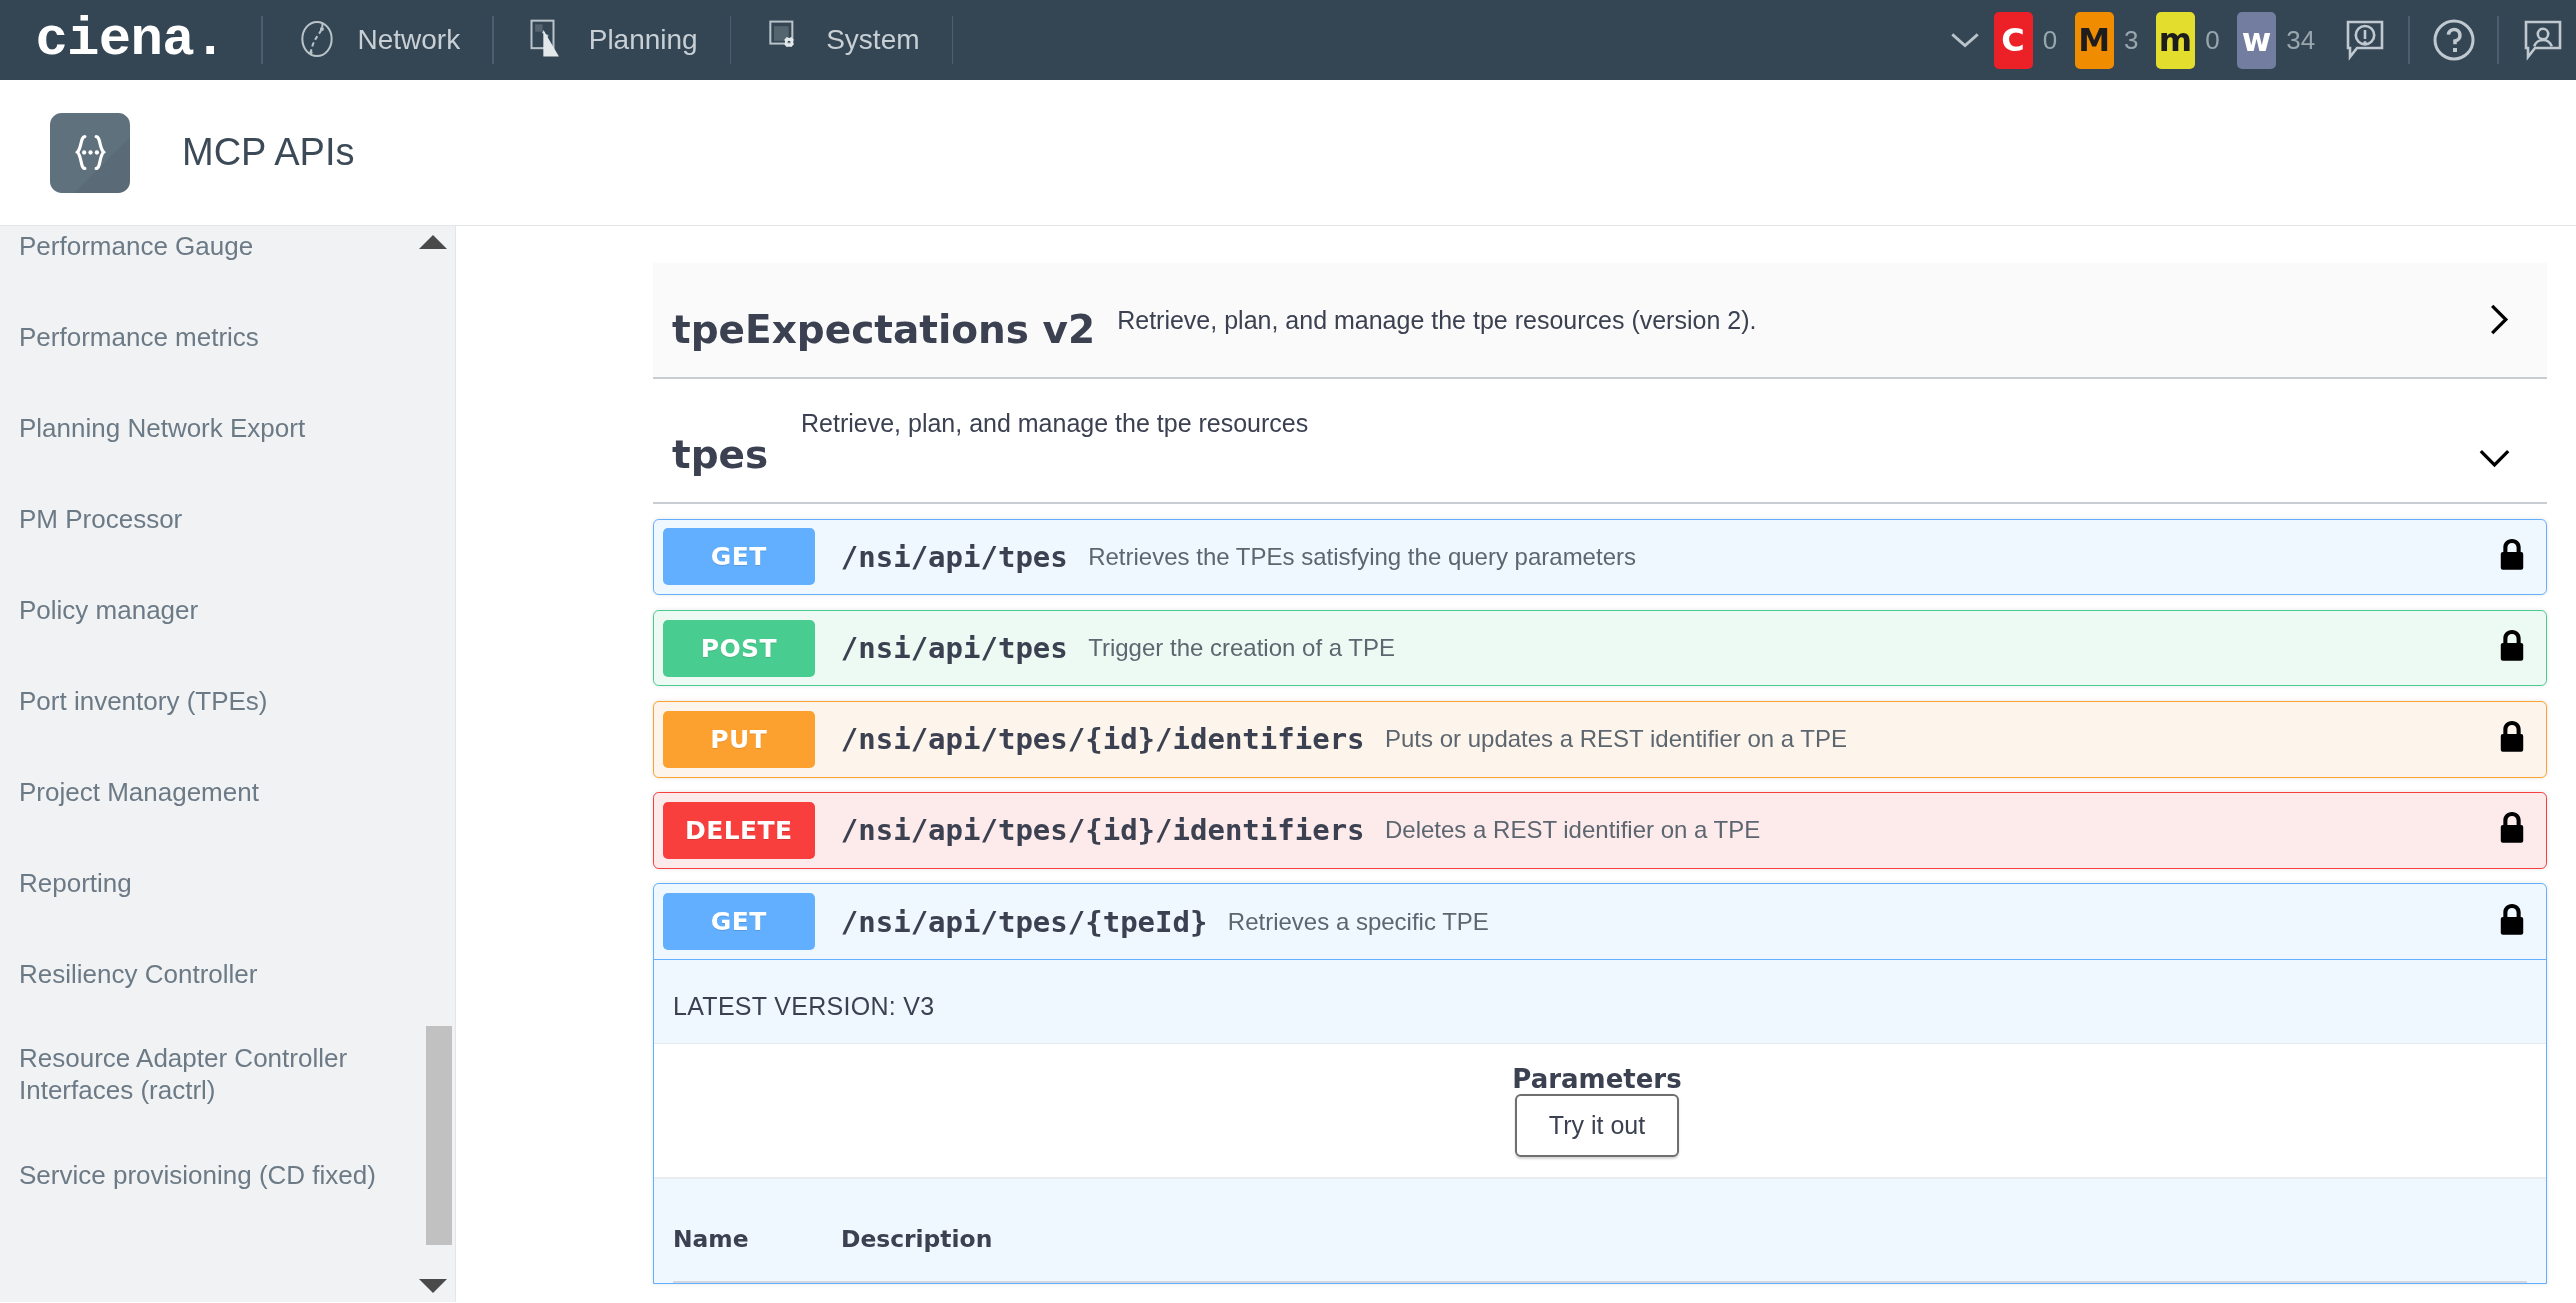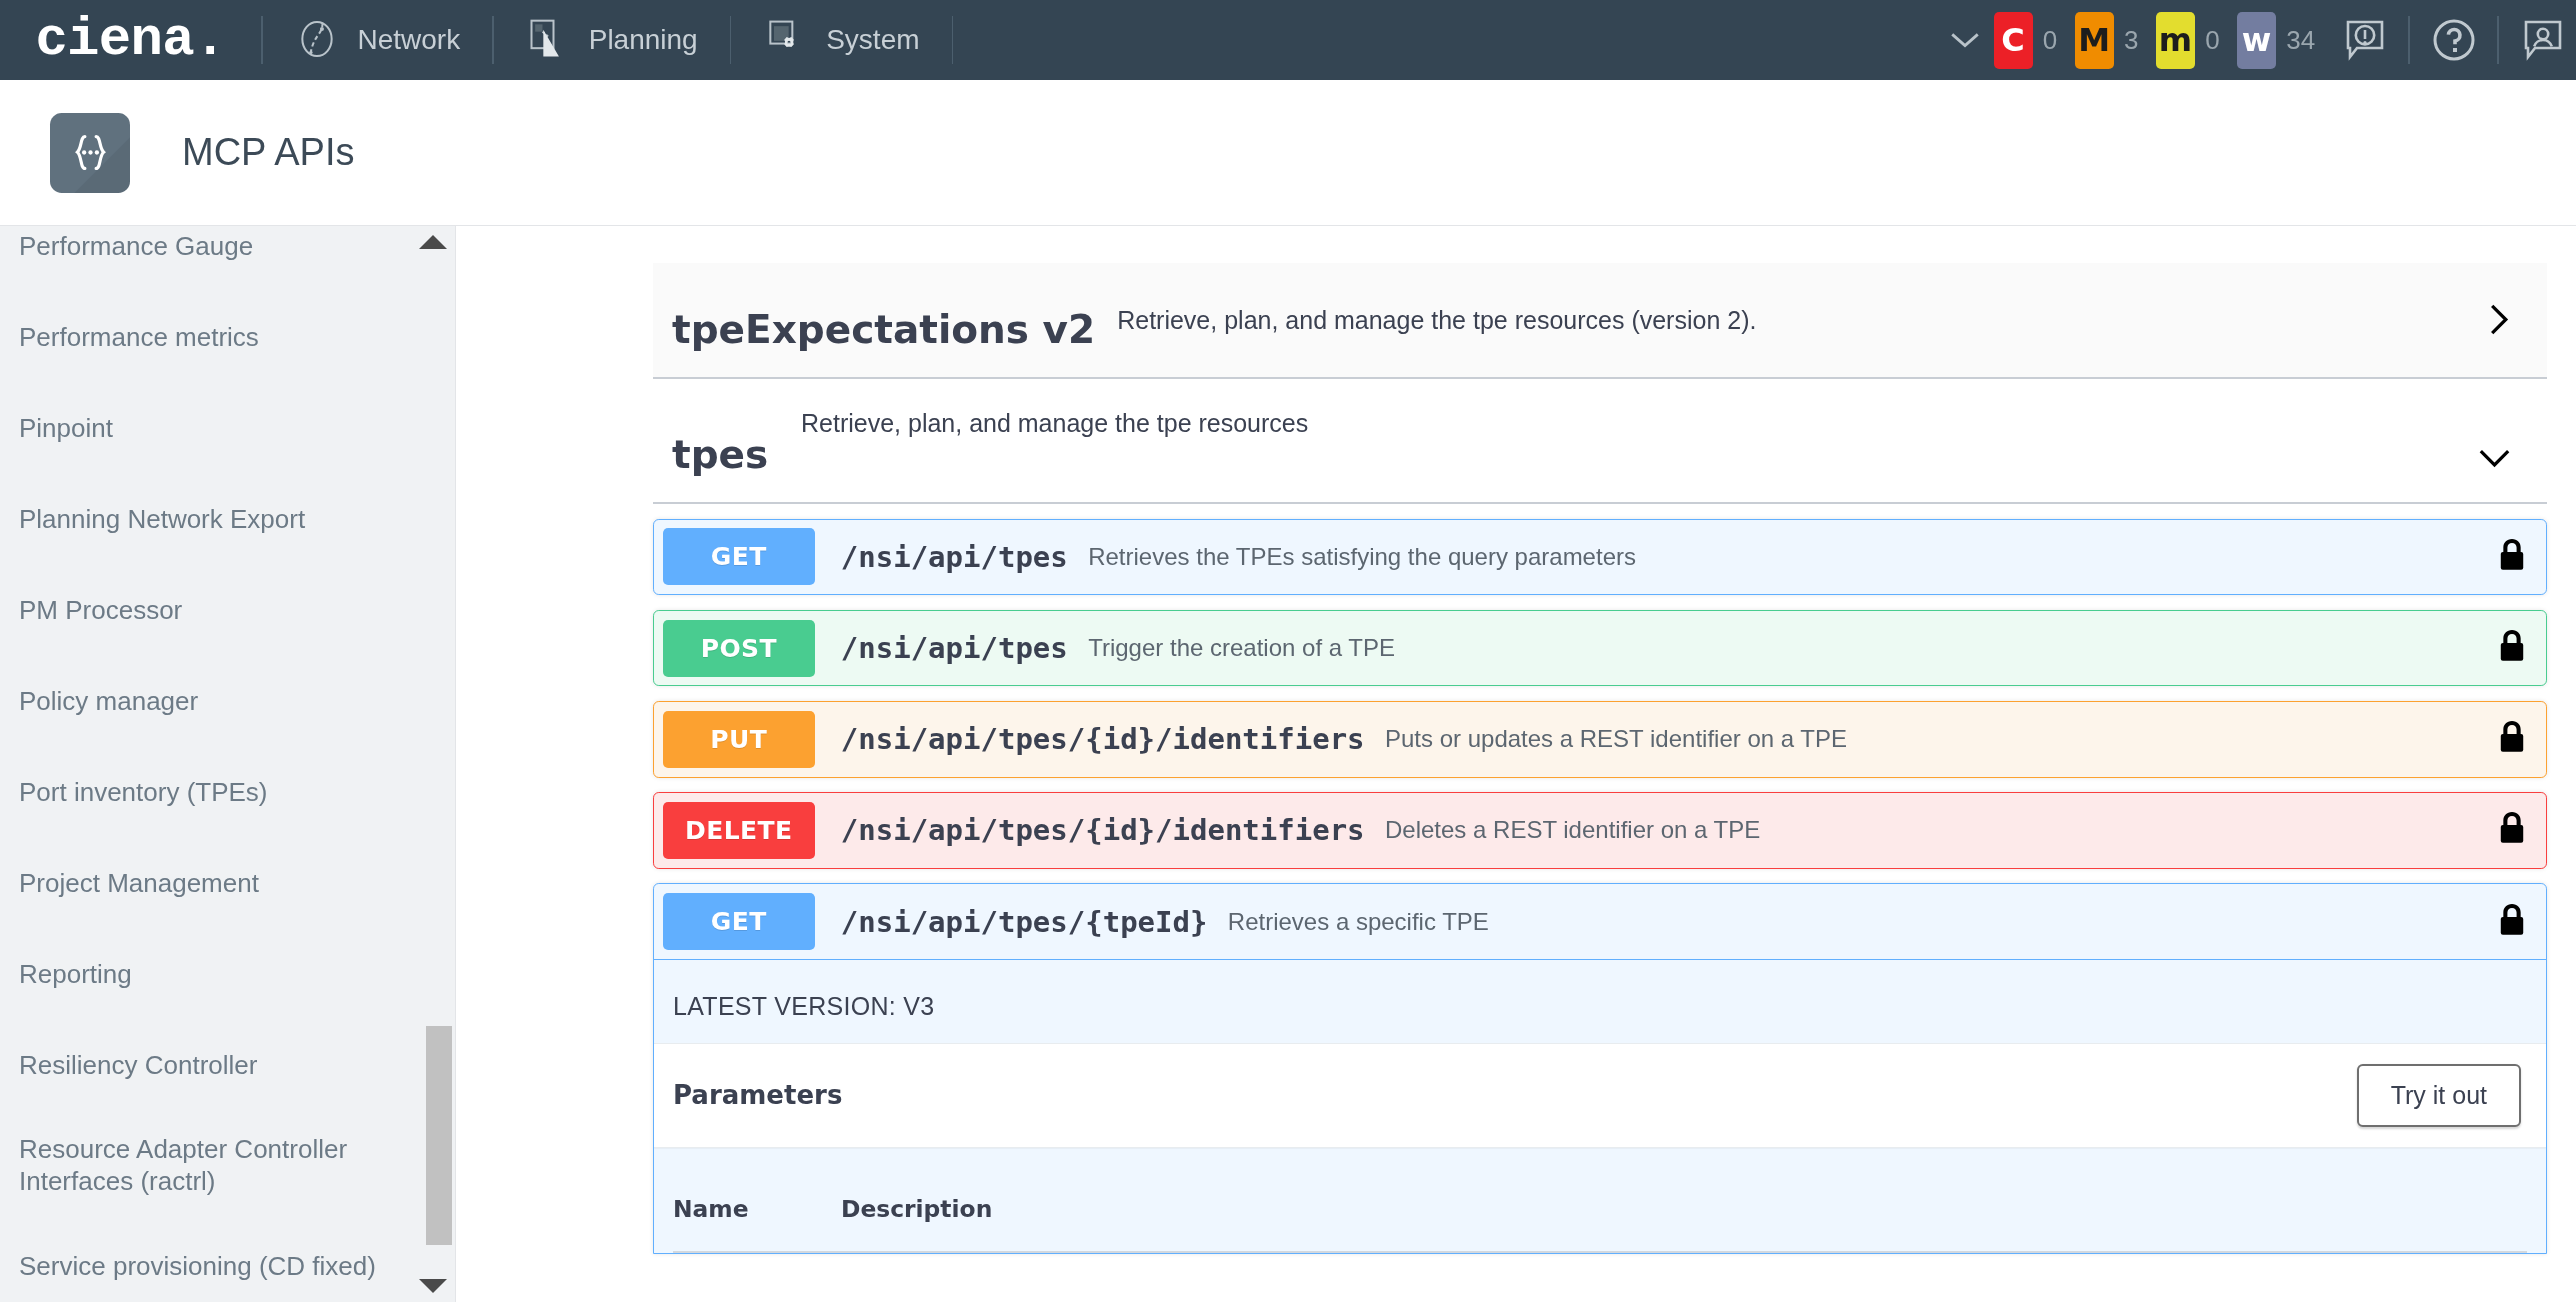--- a/index.html
+++ b/index.html
@@ -367,20 +367,21 @@
   }
   .opblock-section-header {
     background: #ffffff;
     border-top: 1.5px solid #e8ecef;
     border-bottom: 1.5px solid #e8ecef;
     padding: 20.4px 25px 20.4px 19px;
     display: flex;
     align-items: center;
     justify-content: space-between;
     box-shadow: 0 0.7px 1.5px rgba(0,0,0,0.10);
+    flex-direction: column;
   }
   .params-title {
     font-size: 26px;
     font-weight: 700;
     color: #3b4151;
     font-family: "DejaVu Sans", sans-serif;
   }
   .btn-tryitout {
     background: #ffffff;
     border: 2.2px solid #6f6f6f;
@@ -546,23 +547,20 @@
 <div class="bodywrap">
 
   <div class="sidebar">
 
     <div class="side-list">
       <div class="side-item">
         <span>Performance Gauge</span>
       </div>
       <div class="side-item">
         <span>Performance metrics</span>
-      </div>
-      <div class="side-item">
-        <span>Pinpoint</span>
       </div>
       <div class="side-item">
         <span>Planning Network Export</span>
       </div>
       <div class="side-item">
         <span>PM Processor</span>
       </div>
       <div class="side-item">
         <span>Policy manager</span>
       </div>

